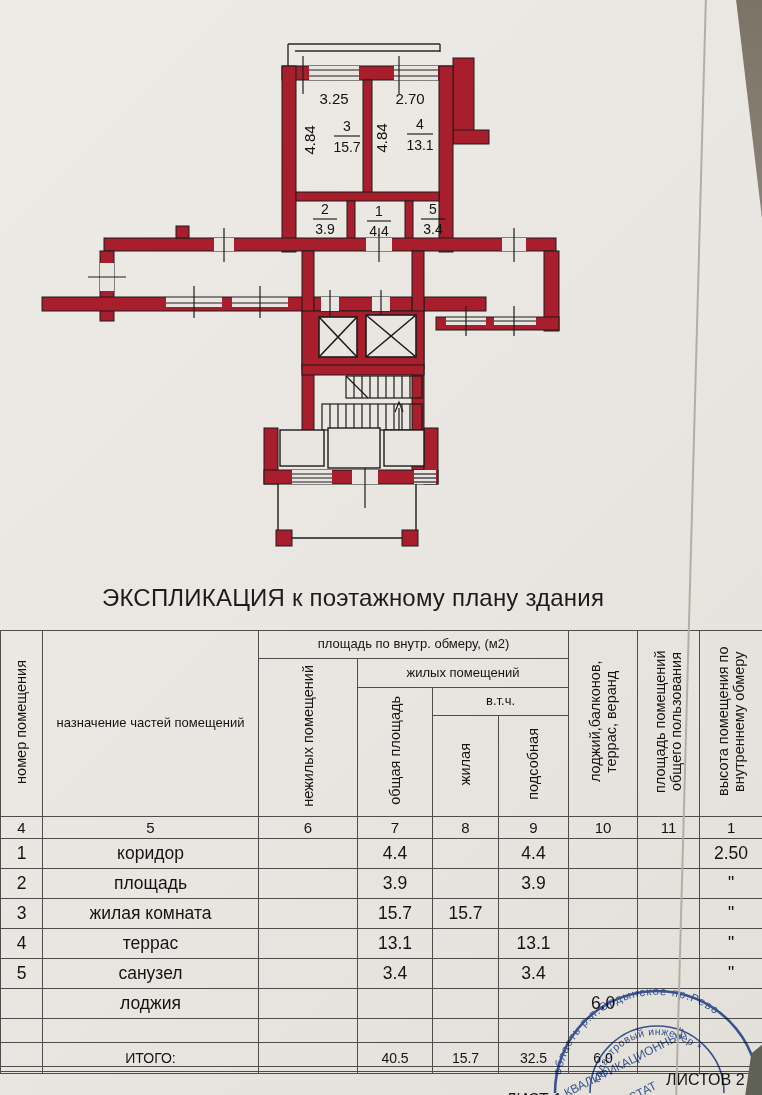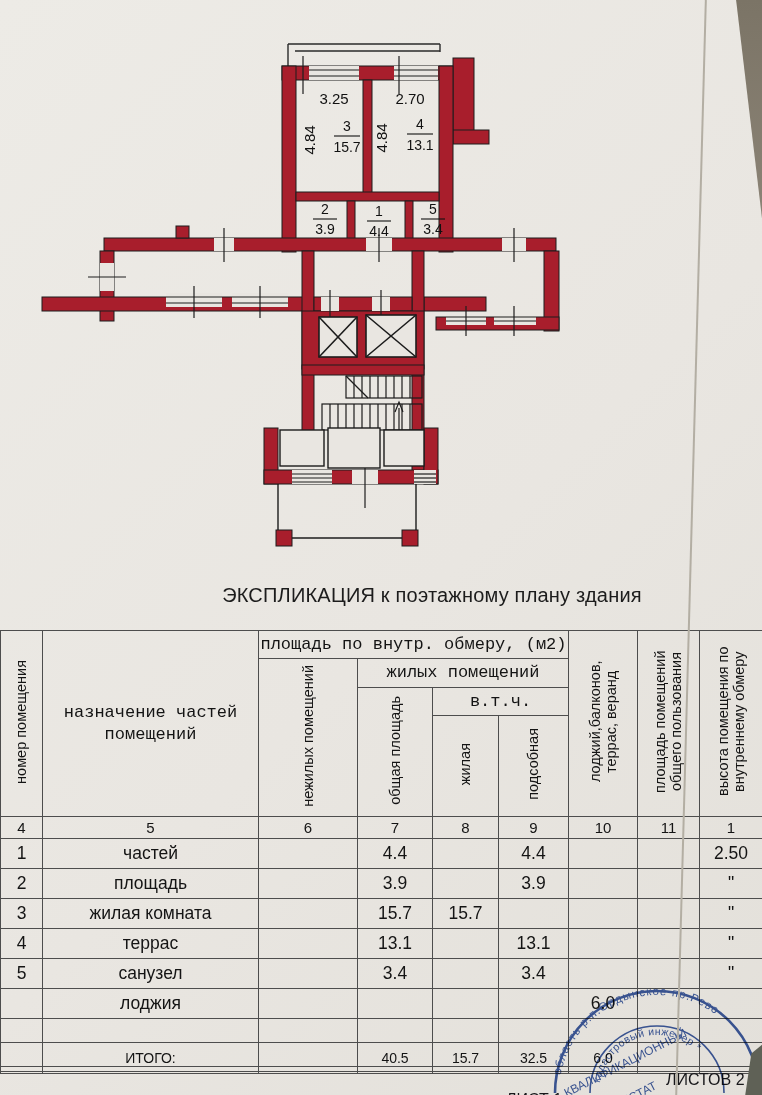--- a/index.html
+++ b/index.html
@@ -29,33 +29,33 @@
   }
   .crease{
     position:absolute;left:705px;top:-6px;width:1.5px;height:1140px;
     background:#b3aea3;transform:rotate(1.55deg);transform-origin:top left;
     z-index:5;
   }
   .plan-wrap{position:absolute;left:16px;top:0;width:762px;height:578px;}
   .doc-title{
     position:absolute;left:0;top:584px;width:762px;
     padding-left:102px;box-sizing:border-box;
-    font-size:20px;color:#1c1c1c;letter-spacing:.2px;text-align:center;
+    font-size:24px;color:#1c1c1c;letter-spacing:.2px;
   }
   table.expl{
     position:absolute;left:0;top:630px;width:762px;
     border-collapse:collapse;table-layout:fixed;
     color:#141414;
   }
   table.expl td{
     border:1px solid #4d4d4d;
     text-align:center;vertical-align:middle;
     padding:0;overflow:hidden;
   }
-  .hdr{font-size:17px;line-height:1.25;font-family:Liberation Mono, monospace;}
+  .hdr{font-size:13px;line-height:1.25;}
   .rot{
     writing-mode:vertical-rl;transform:rotate(180deg);
     display:inline-block;line-height:1.12;
     font-size:14.5px;max-height:175px;
   }
   .num-row td{font-size:15px;height:21px;}
   .data-row td{font-size:17.5px;height:29px;}
   .empty-row td{height:23px;}
   .total-row td{font-size:14px;height:30px;}
   .dbl-line{
@@ -292,21 +292,21 @@
         <td>7</td>
         <td>8</td>
         <td>9</td>
         <td>10</td>
         <td>11</td>
         <td>1</td>
       </tr>
 
       <tr class="data-row">
         <td>1</td>
-        <td>частей</td>
+        <td>коридор</td>
         <td></td>
         <td>4.4</td>
         <td></td>
         <td>4.4</td>
         <td></td>
         <td></td>
         <td>2.50</td>
       </tr>
       <tr class="data-row">
         <td>2</td>

